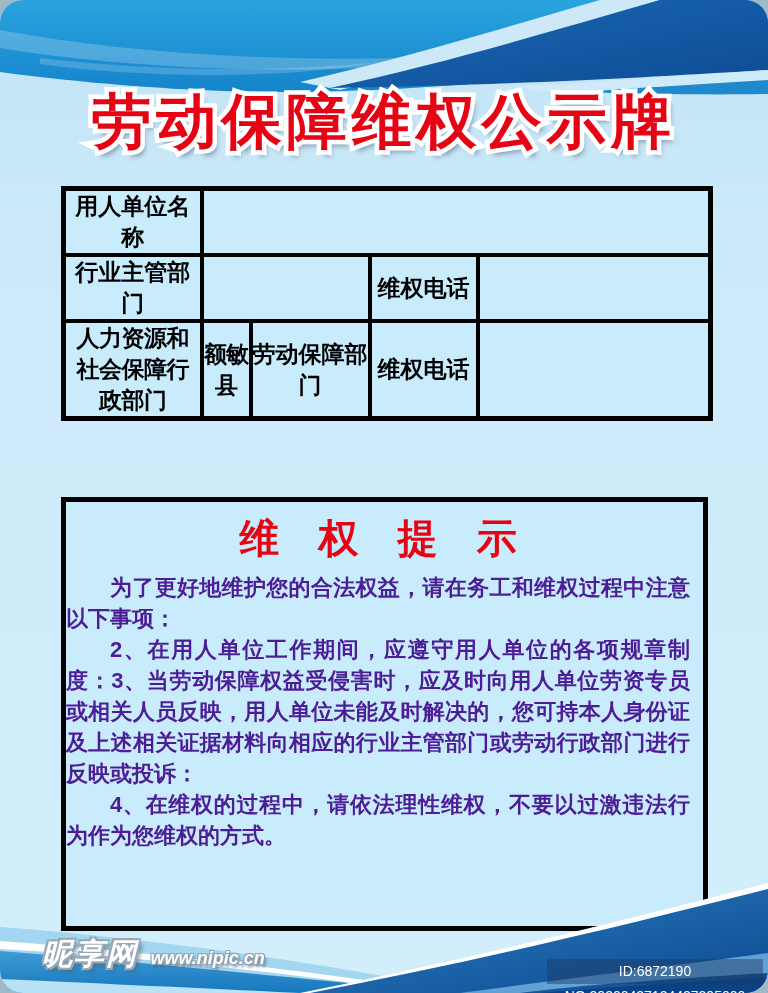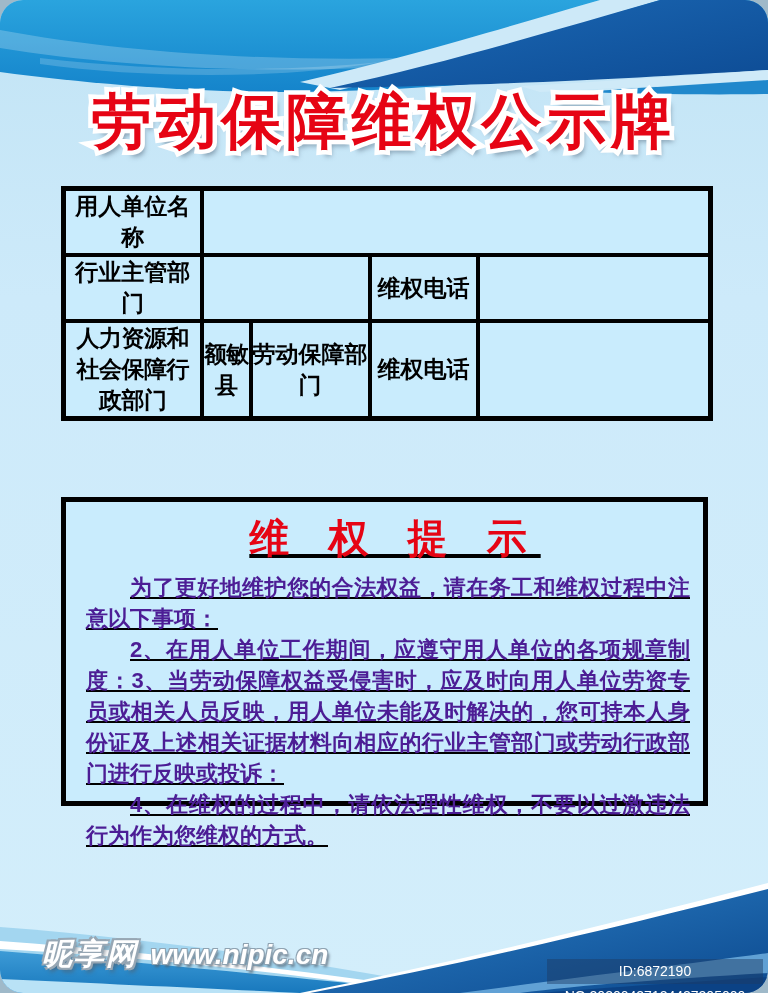--- a/index.html
+++ b/index.html
@@ -57,25 +57,24 @@
   td.county{font-size:15px;letter-spacing:-1px;}
   td.dept{font-size:19px;}
   tr.r1{height:50px;}
   tr.r2{height:57px;}
   tr.r3{height:59px;}
   tr.r4{height:57px;}
   tr.r5{height:55px;}
 
   .tips-box{
     position:absolute;left:61px;top:497px;z-index:2;
-    width:647px;height:309px;
+    width:647px;height:434px;
     border:5px solid #000;
     background:var(--panel-blue);
-    padding:4px 13px 0 20px;
-    text-decoration:underline;
+    padding:4px 13px 0 0;
   }
   .tips-title{
     text-align:center;
     color:var(--accent-red);
     font-size:40px;font-weight:900;
     letter-spacing:14px;text-indent:14px;
     margin:8px 0 10px 0;
     line-height:48px;
   }
   .tips-box p{
@@ -93,21 +92,21 @@
   .watermark .logo{
     font-size:30px;
     letter-spacing:2px;
     text-shadow:
       -2px -2px 0 #97a7b4, 2px -2px 0 #97a7b4,
       -2px 2px 0 #97a7b4, 2px 2px 0 #97a7b4,
       3px 4px 4px rgba(80,95,110,.85);
     margin-left: 24px;
   }
   .watermark .url{
-    font-size:28px;margin-left:8px;
+    font-size:18px;margin-left:8px;
     text-shadow:
       -1px -1px 0 #8fa3b2, 1px -1px 0 #8fa3b2,
       -1px 1px 0 #8fa3b2, 1px 1px 0 #8fa3b2,
       2px 3px 3px rgba(80,95,110,.8);
   }
   .id-stamp{
     position:absolute;left:547px;top:959px;z-index:5;
     width:216px;height:25px;
     background:rgba(28,58,98,.45);
     color:#fff;font-size:14px;line-height:25px;

